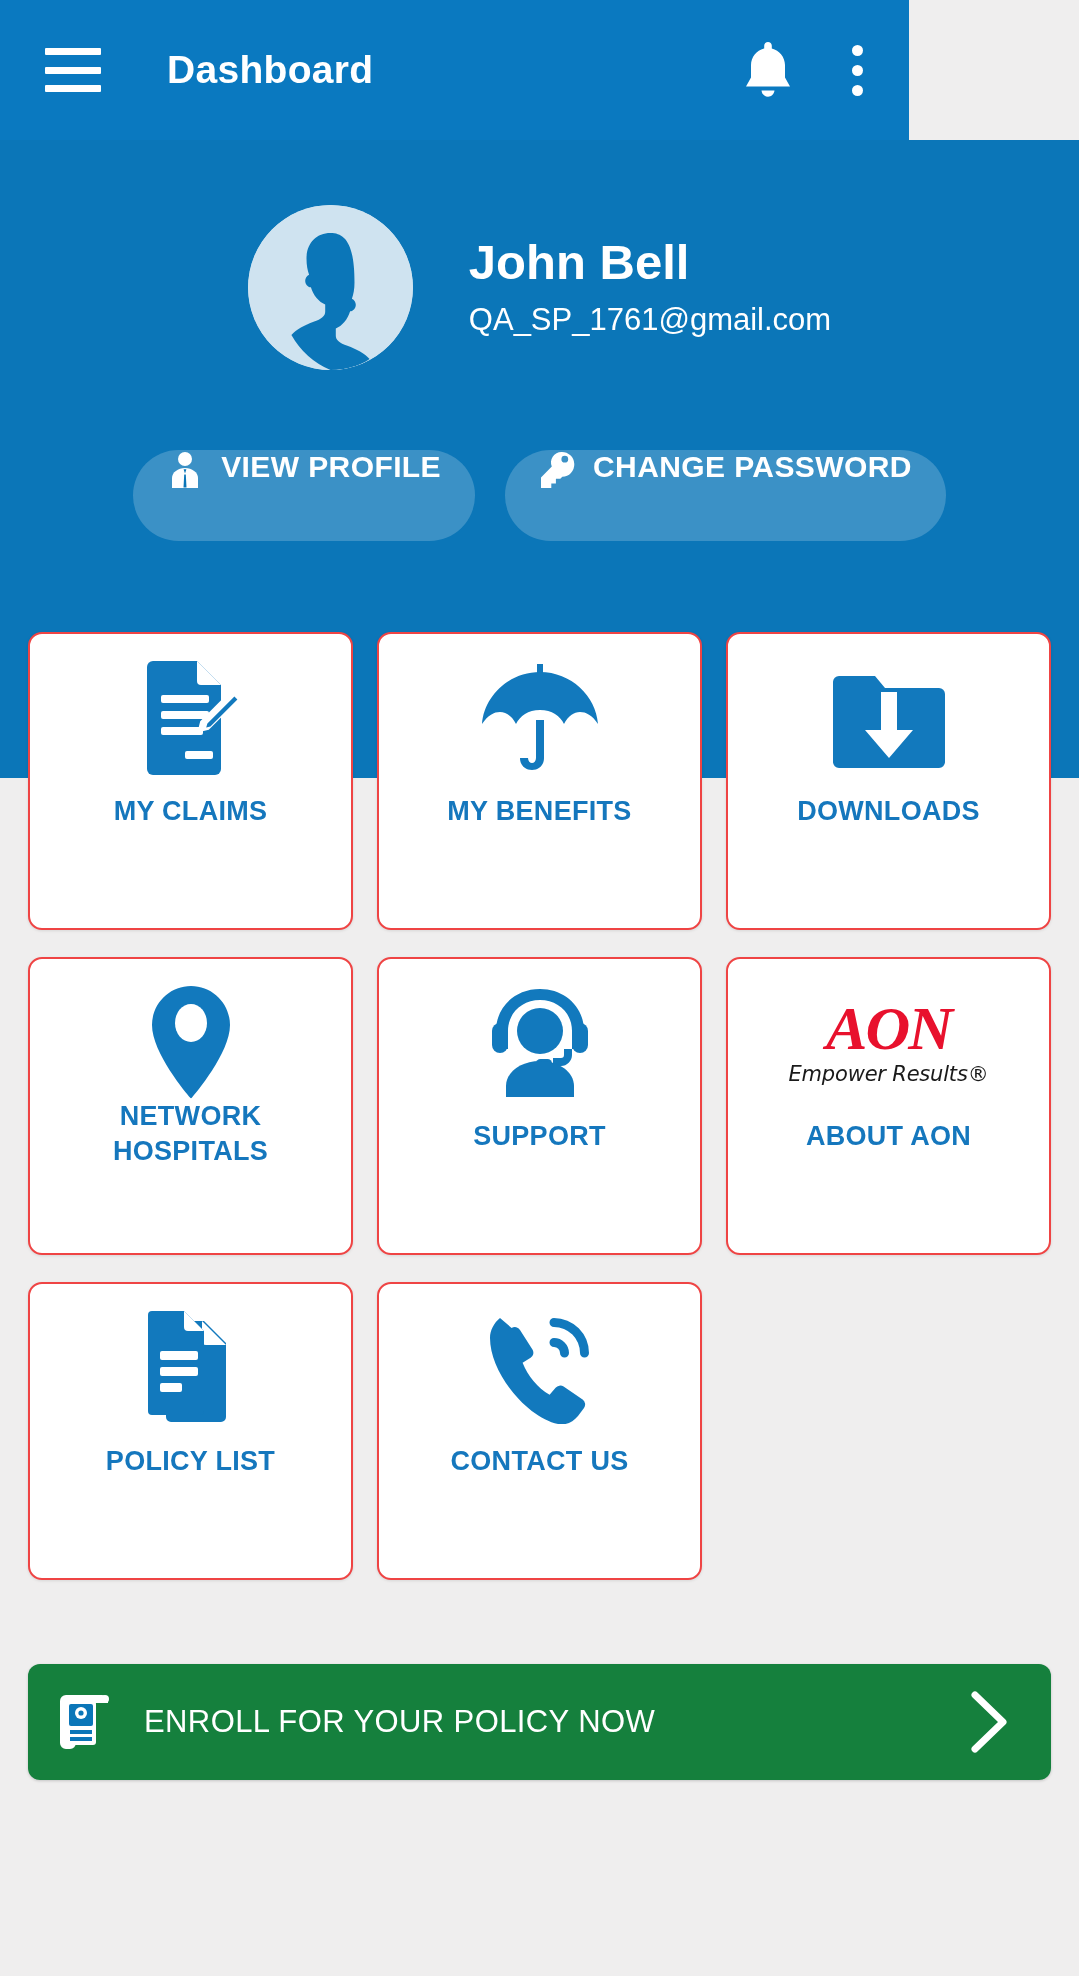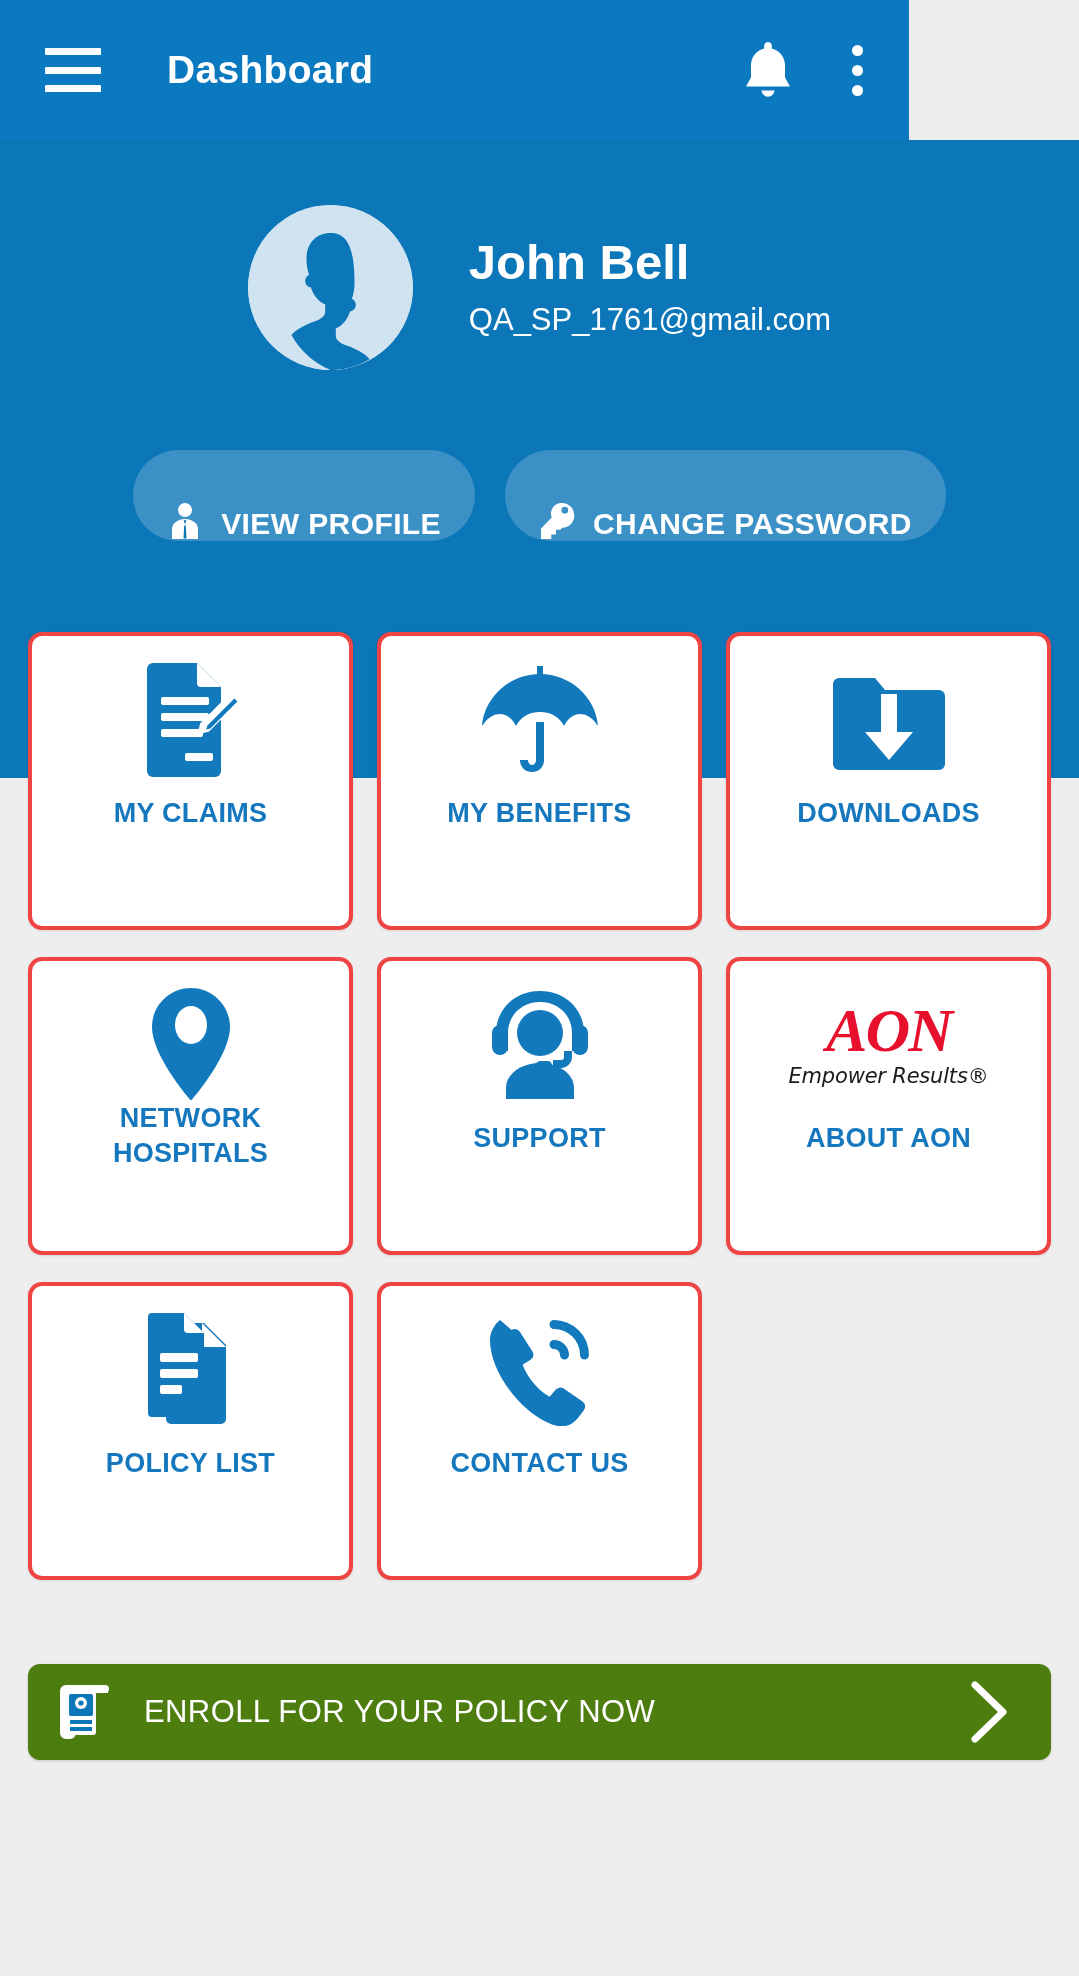--- a/index.html
+++ b/index.html
@@ -56,35 +56,35 @@
     color:#ffffff; font-size:31px; font-weight:normal; margin-top:13px;
     white-space:nowrap;
   }
 
   .pill-row{
     position:absolute; top:310px; left:0; width:100%;
     display:flex; justify-content:center; gap:30px;
   }
   .pill{
     height:91px; border-radius:46px; background:rgba(255,255,255,.20);
-    display:flex; align-items:flex-end; padding:0 34px; cursor:pointer;
+    display:flex; align-items:flex-start; padding:0 34px; cursor:pointer;
     white-space:nowrap;
   }
   .pill .pico{ width:36px; height:40px; flex:none; margin-right:18px; }
   .pill .pico svg{ width:100%; height:100%; display:block; }
   .pill-label{ color:#ffffff; font-size:30px; font-weight:bold; letter-spacing:.4px; }
 
   
   .grid{
     position:absolute; top:632px; left:28px; width:1023px;
     display:flex; flex-wrap:wrap; gap:27px 24px;
   }
   .tile{
     width:325px; height:298px; background:#ffffff;
-    border:4px solid #ef4444; border-radius:14px;
+    border:2px solid #ef4444; border-radius:14px;
     box-shadow:0 1px 3px rgba(0,0,0,.10);
     display:flex; flex-direction:column; align-items:center;
     cursor:pointer; position:relative;
   }
   .tile-icon{
     height:168px; display:flex; align-items:center; justify-content:center;
     width:100%;
   }
   .tile-icon svg{ display:block; }
   .tile-label{
@@ -101,22 +101,22 @@
     letter-spacing:-2px; line-height:.92; font-family:Liberation Serif, serif;
   }
   .aon-tag{
     color:#1a1a1a; font-size:21px; font-weight:normal; font-style:italic;
     margin-top:4px; letter-spacing:-.2px; white-space:nowrap;
     font-family:"DejaVu Sans", sans-serif;
   }
 
   
   .enroll{
-    position:absolute; top:1664px; left:28px; width:1023px; height:96px;
-    background:#4d7c0f; border-radius:12px;
+    position:absolute; top:1664px; left:28px; width:1023px; height:116px;
+    background:#15803d; border-radius:12px;
     display:flex; align-items:center; cursor:pointer;
     box-shadow:0 1px 3px rgba(0,0,0,.18);
   }
   .enroll-icon{ width:56px; height:62px; margin-left:32px; flex:none; }
   .enroll-icon svg{ width:100%; height:100%; display:block; }
   .enroll-label{
     color:#ffffff; font-size:31px; margin-left:28px; letter-spacing:.4px;
     white-space:nowrap;
   }
   .enroll-spacer{ flex:1; }

